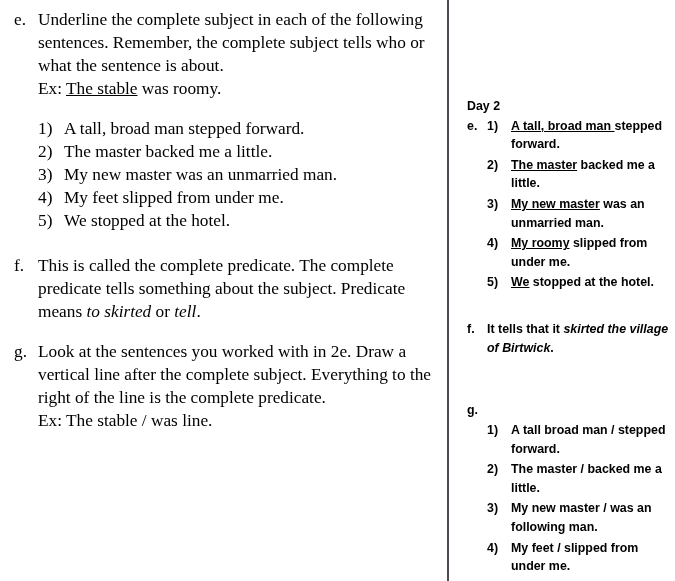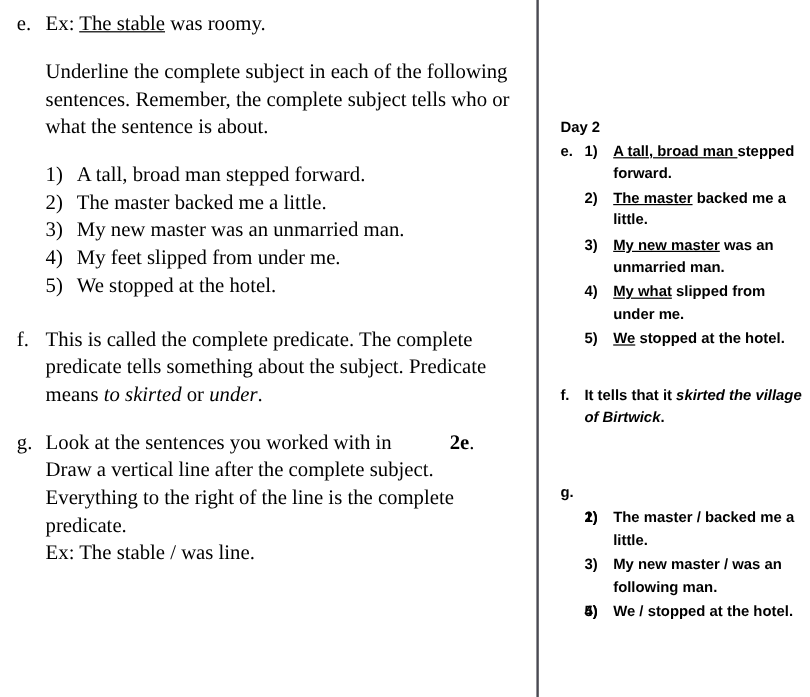--- a/index.html
+++ b/index.html
@@ -72,21 +72,21 @@
     position: relative;
     padding-left: 26px;
     margin: 0;
   }
   .numlist li .num {
     position: absolute;
     left: 0;
     top: 0;
   }
   i.it { font-style: italic; }
-  b.bd { font-weight: bold; margin-left: 44px; }
+  b.bd { font-weight: normal; }
   u.ul { text-decoration: underline; }
 
   
   .right-col {
     position: absolute;
     left: 455px;
     top: 0;
     width: 220px;
     height: 448px;
     padding: 0 6px 0 12px;
@@ -137,42 +137,42 @@
 <body>
 
 <div class="page">
 
   <div class="left-col">
 
     <div class="item">
       <span class="item-label">e.</span>
 
 
+      <p class="para">Underline the complete subject in each of the following sentences.  Remember, the complete subject tells who or what the sentence is about.</p>
+
       <p class="para" style="margin-top:0;"><span>Ex:  </span><u class="ul">The stable</u><span> was roomy.</span></p>
-
-      <p class="para">Underline the complete subject in each of the following sentences.  Remember, the complete subject tells who or what the sentence is about.</p>
     </div>
 
     <div class="gap-md"></div>
 
     <ul class="numlist">
       <li><span class="num">1)</span><span>A tall, broad man stepped forward.</span></li>
       <li><span class="num">2)</span><span>The master backed me a little.</span></li>
       <li><span class="num">3)</span><span>My new master was an unmarried man.</span></li>
       <li><span class="num">4)</span><span>My feet slipped from under me.</span></li>
       <li><span class="num">5)</span><span>We stopped at the hotel.</span></li>
     </ul>
 
     <div class="gap-lg"></div>
 
     <div class="item">
       <span class="item-label">f.</span>
 
 
-      <p class="para"><span>This is called the complete predicate. The complete predicate tells something about the subject.  Predicate means </span><i class="it">to skirted</i><span> or </span><i class="it">under</i><span>.</span></p>
+      <p class="para"><span>This is called the complete predicate. The complete predicate tells something about the subject.  Predicate means </span><i class="it">to skirted</i><span> or </span><i class="it">tell</i><span>.</span></p>
     </div>
 
     <div class="gap-md"></div>
 
     <div class="item">
       <span class="item-label">g.</span>
 
       <p class="para"><span>Look at the sentences you worked with in </span><b class="bd">2e</b><span>.  Draw a vertical line after the complete subject.  Everything to the right of the line is the complete predicate.</span></p>
 
       <p class="para" style="margin-top:0;">Ex:  The stable / was line.</p>
@@ -188,43 +188,43 @@
 
     <p class="day-head">Day 2</p>
 
     <div class="ans-block">
       <span class="ans-label">e.</span>
       <div class="ans-body">
         <ul class="ans-list">
           <li><span class="num">1)</span><u class="ul">A tall, broad man </u><span>stepped forward.</span></li>
           <li><span class="num">2)</span><u class="ul">The master</u><span> backed me a little.</span></li>
           <li><span class="num">3)</span><u class="ul">My new master</u><span> was an unmarried man.</span></li>
-          <li><span class="num">4)</span><u class="ul">My what</u><span> slipped from under me.</span></li>
+          <li><span class="num">4)</span><u class="ul">My roomy</u><span> slipped from under me.</span></li>
           <li><span class="num">5)</span><u class="ul">We</u><span> stopped at the hotel.</span></li>
         </ul>
       </div>
     </div>
 
     <div class="rc-gap-md"></div>
 
     <div class="ans-block">
       <span class="ans-label">f.</span>
       <p class="ans-para"><span>It tells that it </span><i class="it">skirted the village of Birtwick</i><span>.</span></p>
     </div>
 
     <div class="rc-gap-lg"></div>
 
     <div class="ans-block">
       <p class="day-head">g.</p>
       <div class="ans-body">
         <ul class="ans-list">
-          <li><span class="num">1)</span></li>
+          <li><span class="num">1)</span><span>A tall broad man / stepped forward.</span></li>
           <li><span class="num">2)</span><span>The master / backed me a little.</span></li>
           <li><span class="num">3)</span><span>My new master / was an following man.</span></li>
-          <li><span class="num">4)</span></li>
+          <li><span class="num">4)</span><span>My feet / slipped from under me.</span></li>
           <li><span class="num">5)</span><span>We / stopped at the hotel.</span></li>
         </ul>
       </div>
     </div>
 
   </div>
 
 </div>
 
 </body></html>

